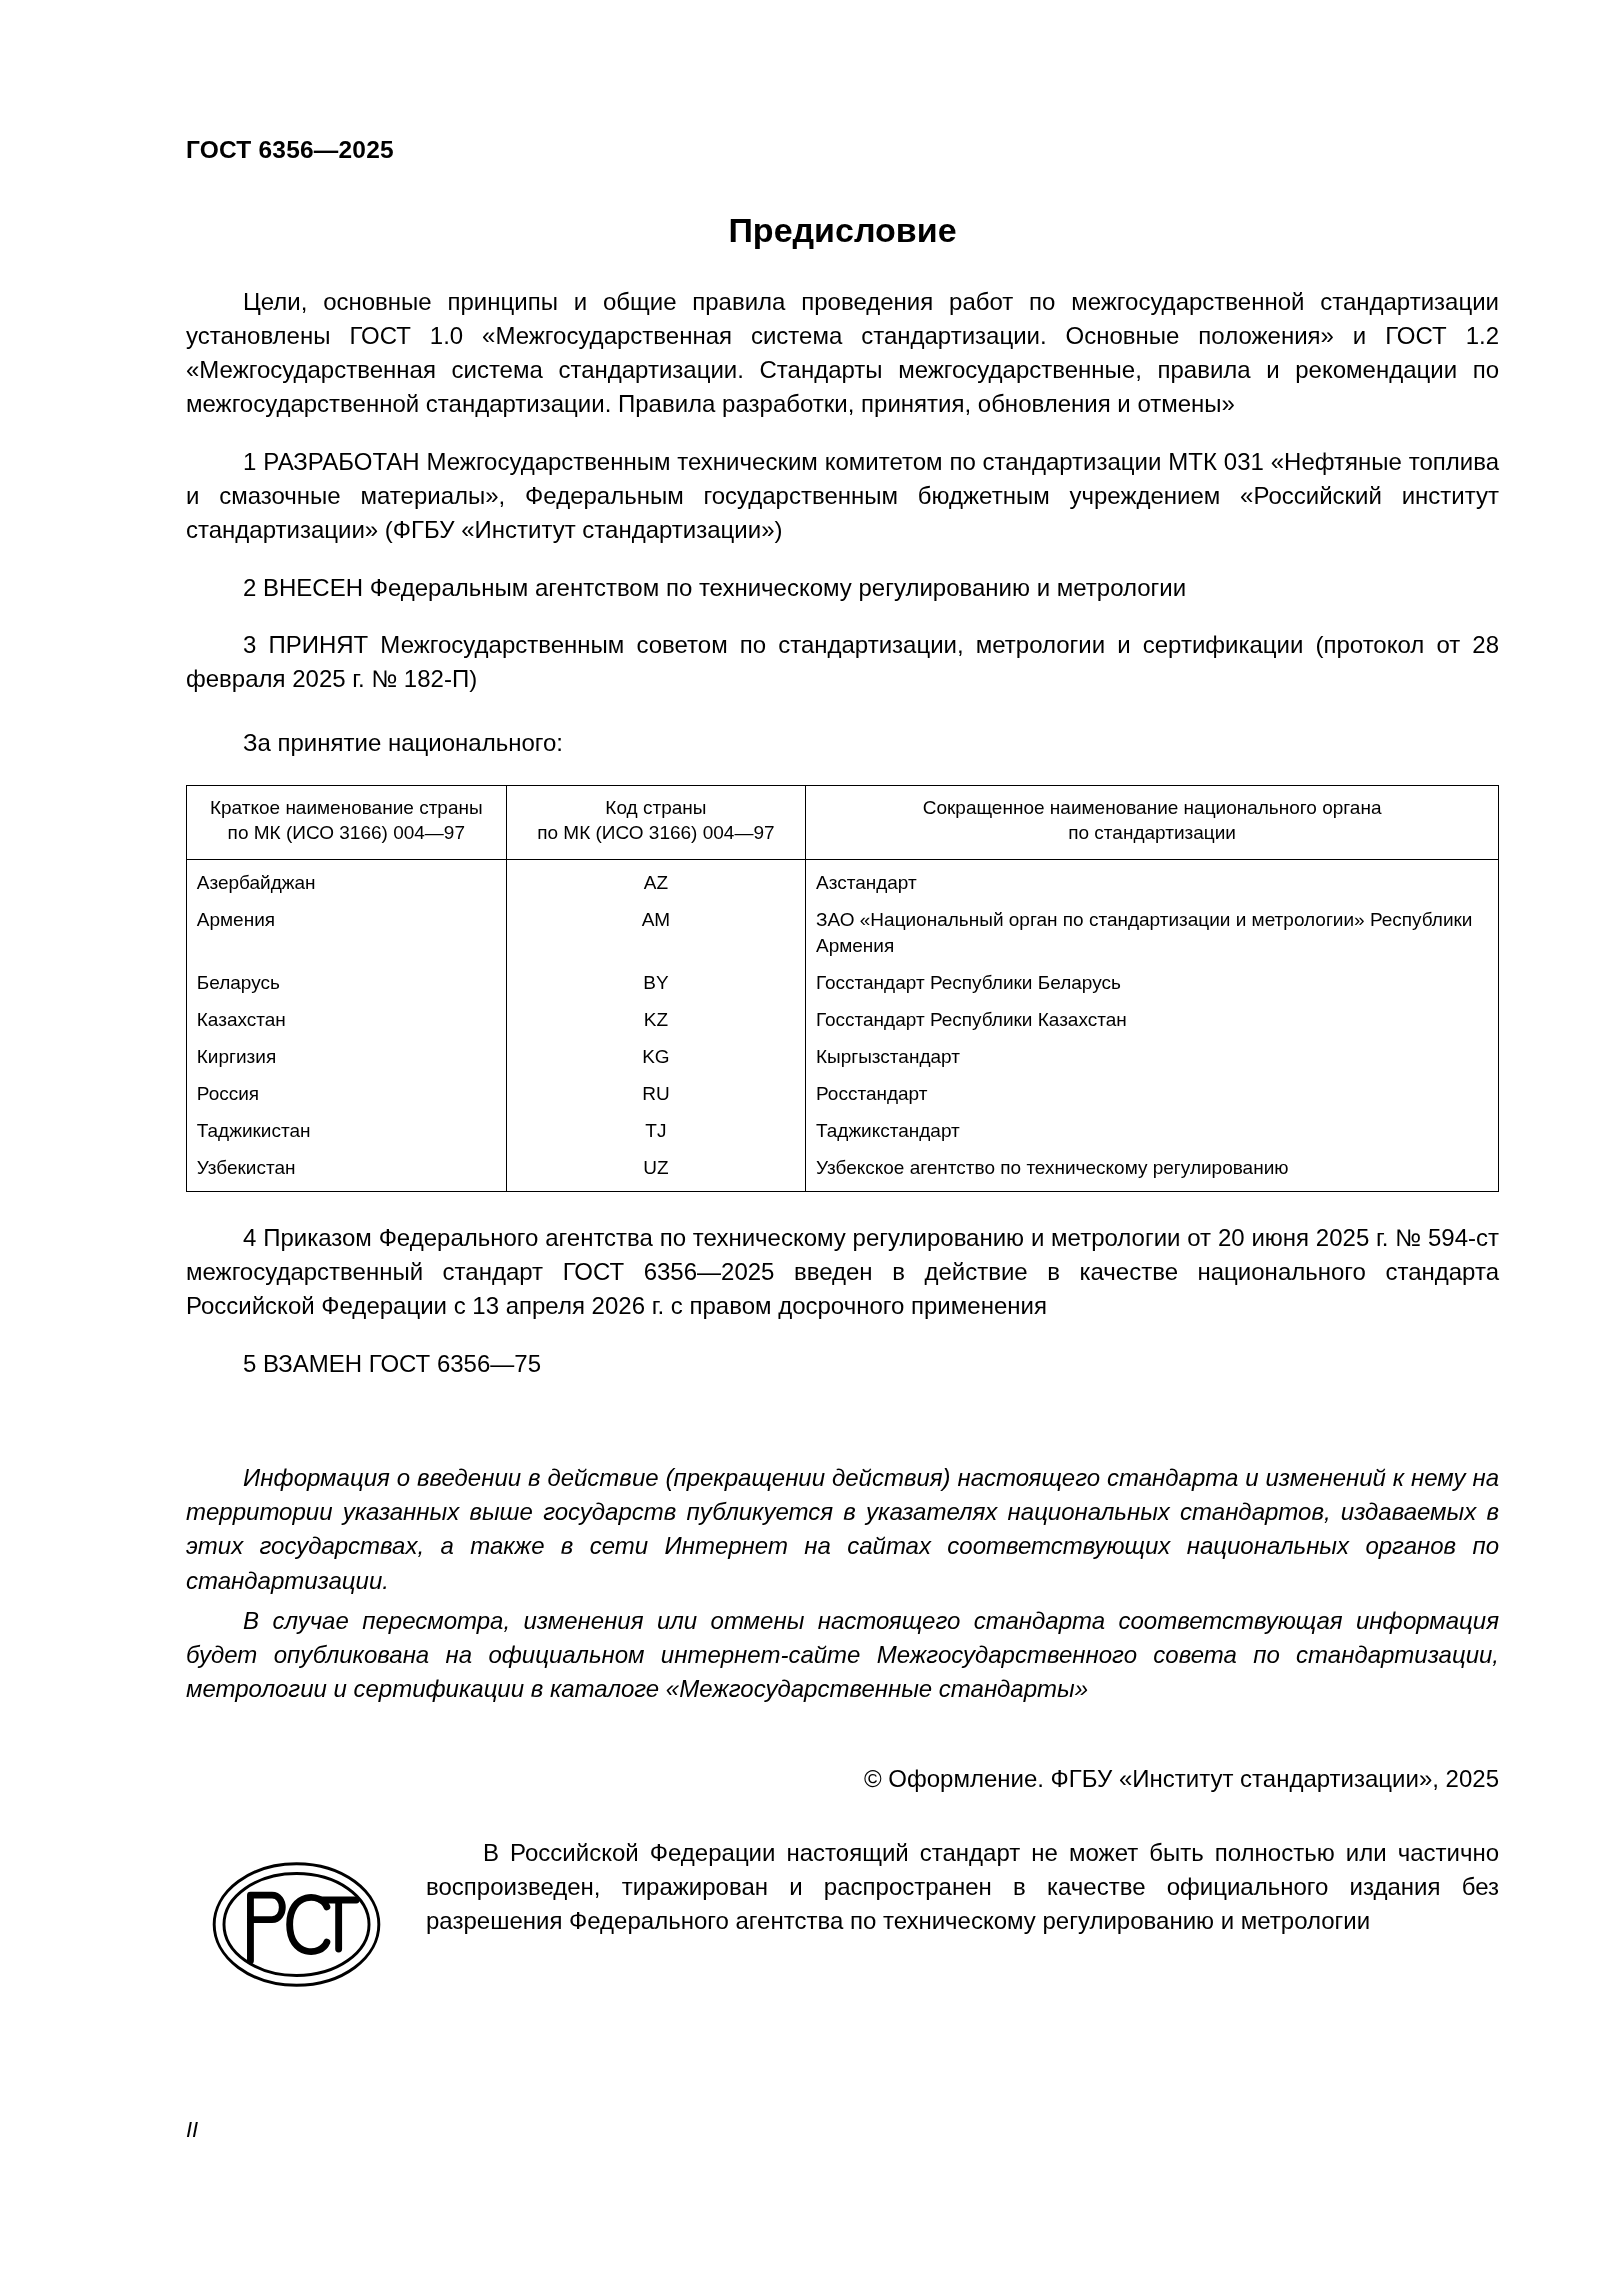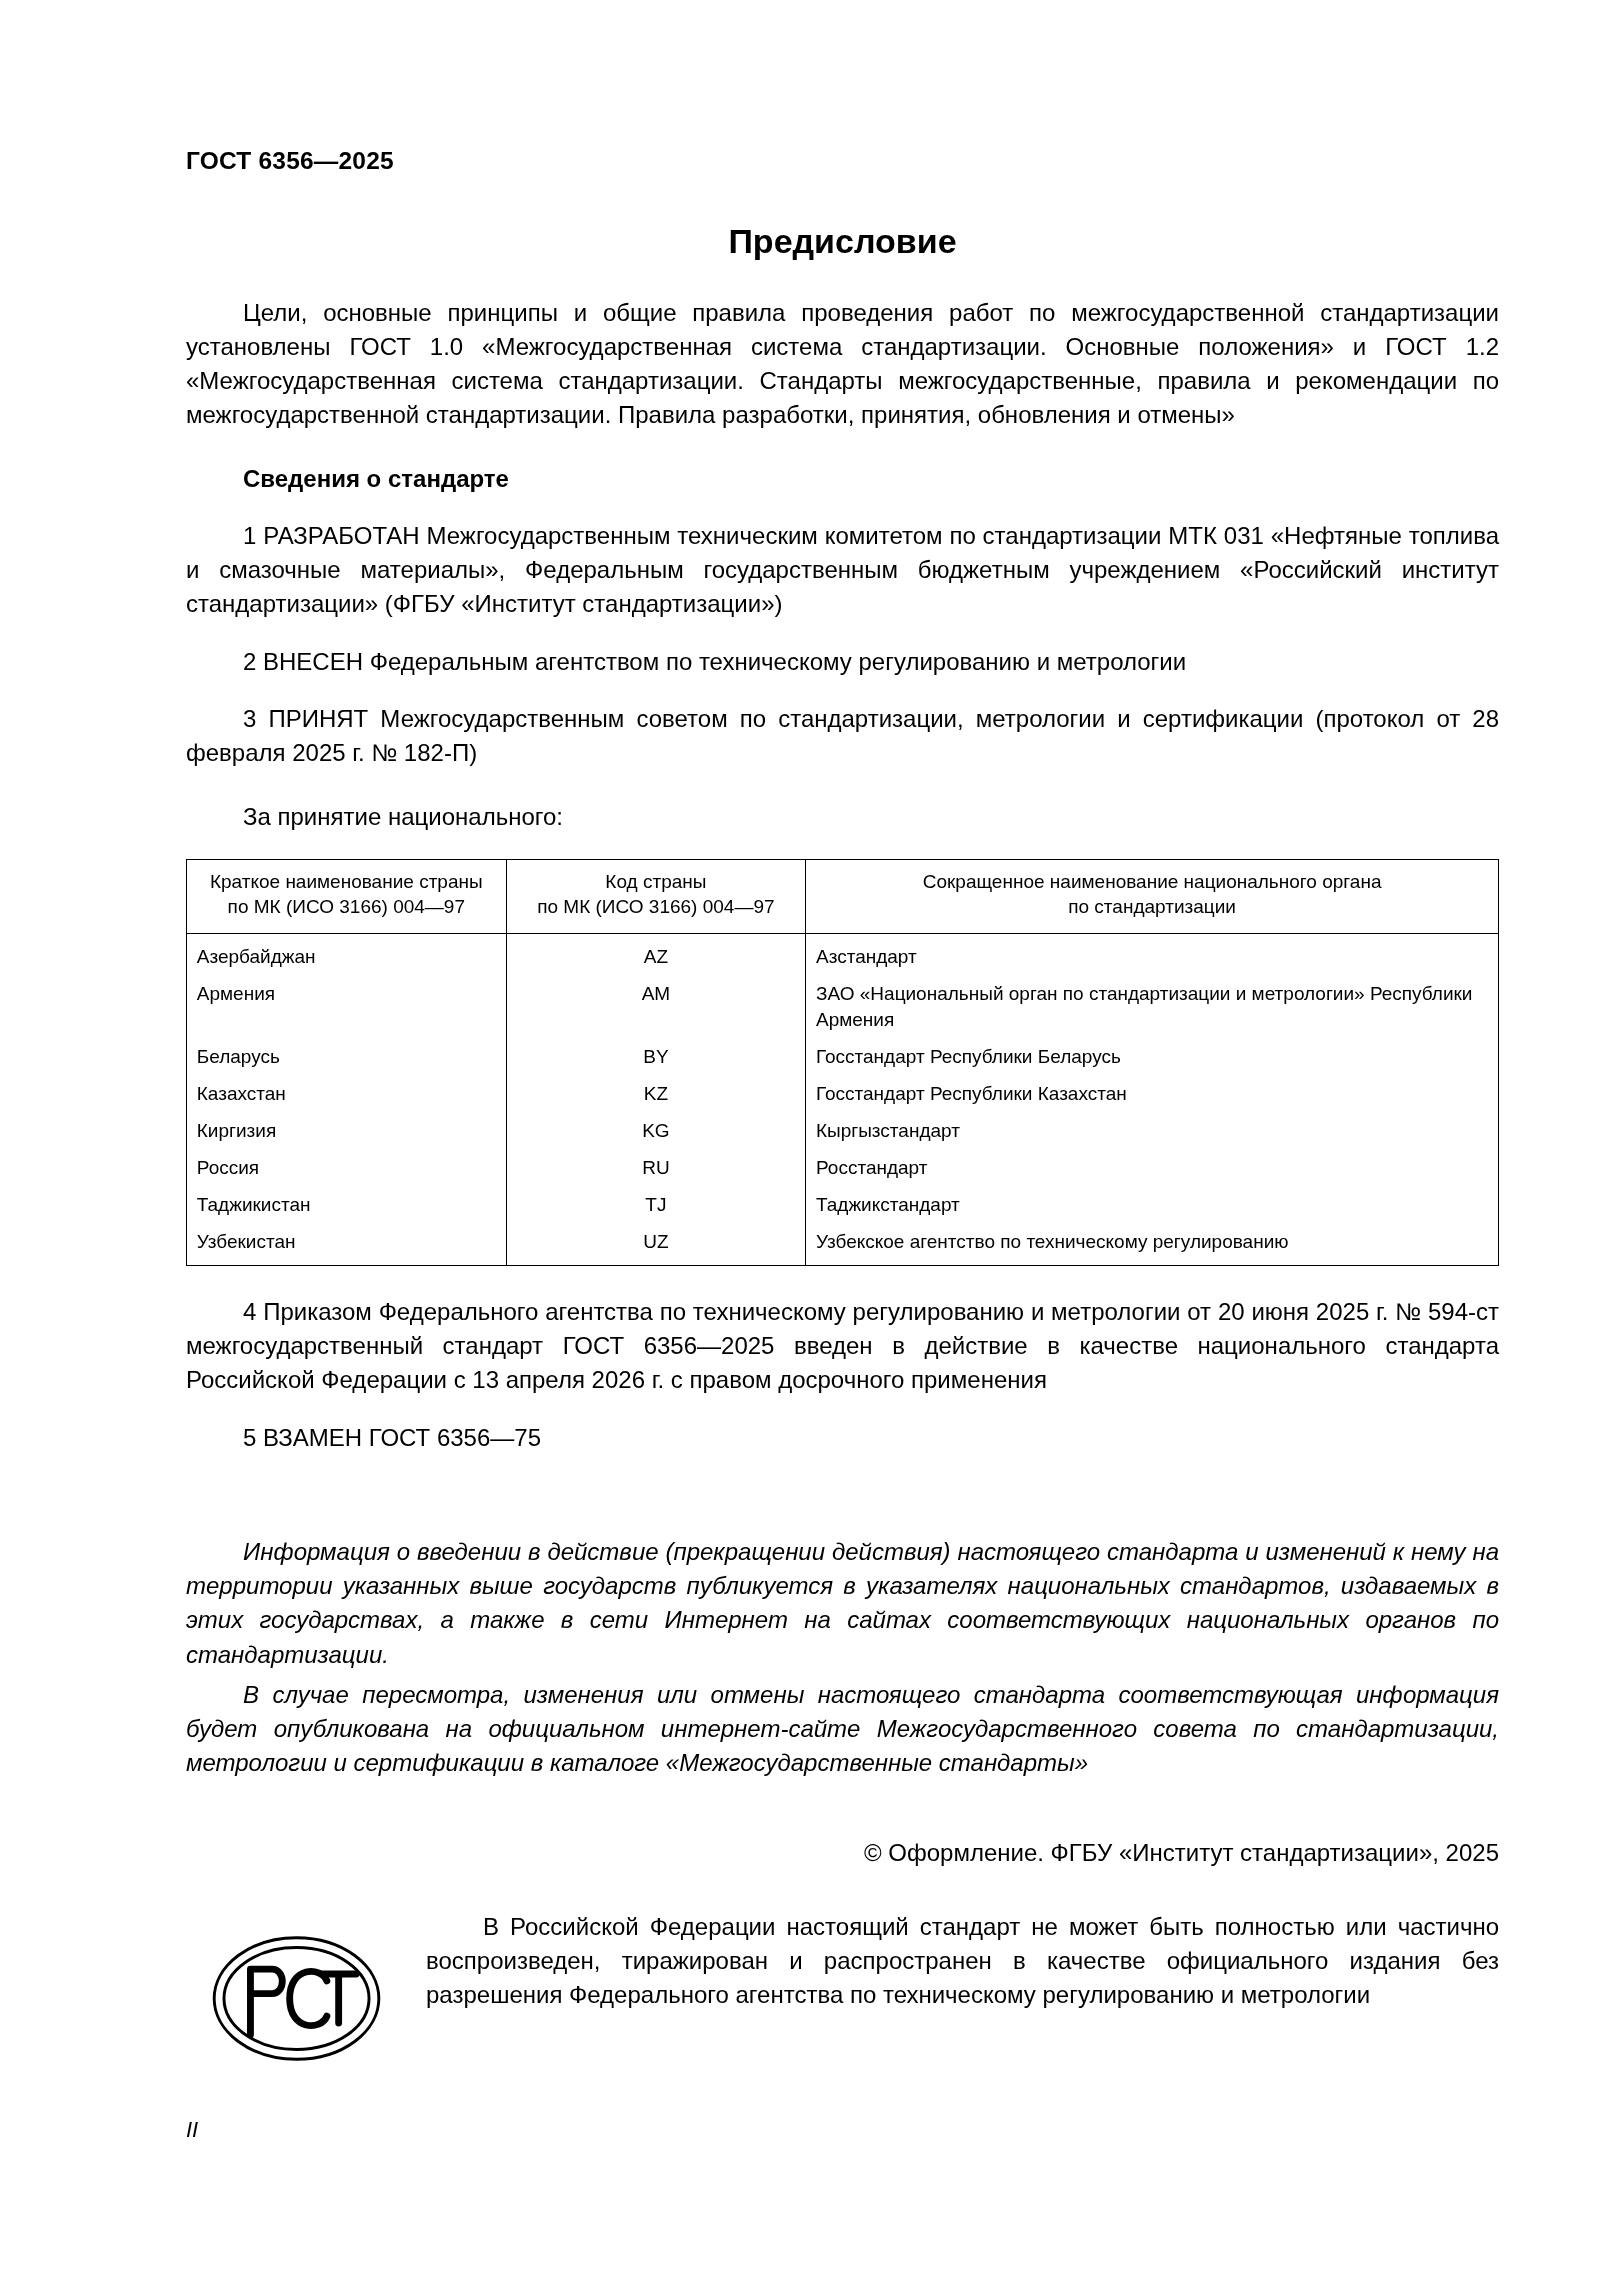--- a/index.html
+++ b/index.html
@@ -15,21 +15,21 @@
     position: relative;
     width: 1621px;
     height: 2293px;
     margin: 0 auto;
     background: #ffffff;
     box-sizing: border-box;
   }
   .content {
     position: absolute;
     left: 186px;
-    top: 147px;
+    top: 136px;
     width: 1313px;
   }
   .doc-code {
     font-size: 24.5px;
     font-weight: bold;
     letter-spacing: 0.2px;
     margin-bottom: 47px;
   }
   .doc-title {
     text-align: center;
@@ -140,21 +140,20 @@
 <div class="page">
 
   <div class="content">
 
     <div class="doc-code">ГОСТ 6356—2025</div>
 
     <div class="doc-title">Предисловие</div>
 
     <p class="just">Цели, основные принципы и общие правила проведения работ по межгосударственной стандартизации установлены ГОСТ 1.0 «Межгосударственная система стандартизации. Основные положения» и ГОСТ 1.2 «Межгосударственная система стандартизации. Стандарты межгосударственные, правила и рекомендации по межгосударственной стандартизации. Правила разработки, принятия, обновления и отмены»</p>
 
-    <div class="subhead">Сведения о стандарте</div>
 
     <p class="just">1 РАЗРАБОТАН Межгосударственным техническим комитетом по стандартизации МТК 031 «Нефтяные топлива и смазочные материалы», Федеральным государственным бюджетным учреждением «Российский институт стандартизации» (ФГБУ «Институт стандартизации»)</p>
     <p class="just">2 ВНЕСЕН Федеральным агентством по техническому регулированию и метрологии</p>
     <p class="just">3 ПРИНЯТ Межгосударственным советом по стандартизации, метрологии и сертификации (протокол от 28 февраля 2025 г. № 182-П)</p>
 
     <div class="votes-line">За принятие национального:</div>
 
     <table class="countries">
       <thead>
         <tr>

